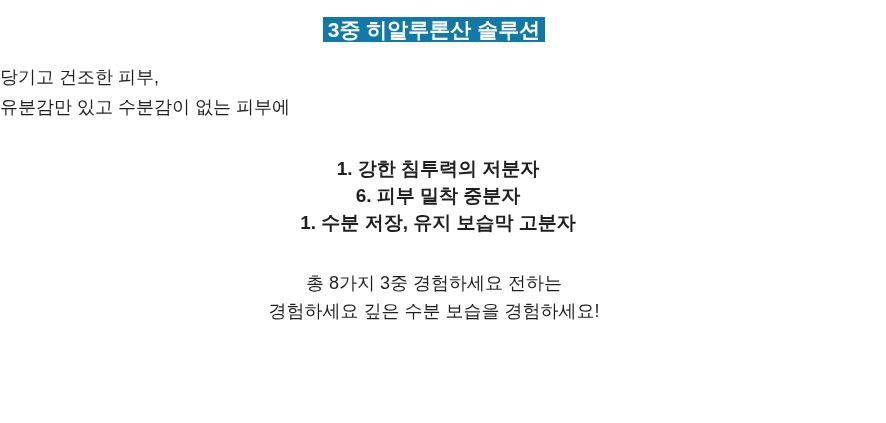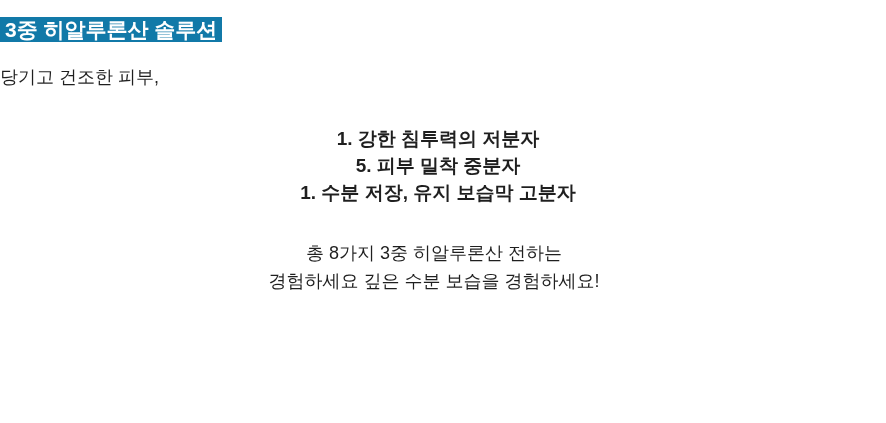--- a/index.html
+++ b/index.html
@@ -15,21 +15,21 @@
     font-family: "Liberation Sans", "DejaVu Sans", sans-serif;
     color: var(--text, #1f1f1f);
     overflow: hidden;
     box-sizing: border-box;
     
     padding-right: 18px;
   }
   .title-block {
     padding-top: 17px;
     display: flex;
-    flex-direction: row;
+    flex-direction: column;
     align-items: center;
     gap: 13px;
   }
   .hl {
     display: inline-block;
     background: var(--highlight, #1179a8);
     color: var(--title_text, #ffffff);
     font-weight: bold;
     font-size: 21px;
     line-height: 25px;
@@ -65,26 +65,27 @@
 <body>
 
 <div class="page">
 
   <header class="title-block">
     <span class="hl">3중 히알루론산 솔루션</span>
   </header>
 
   <p class="intro">
     <span class="line">당기고 건조한 피부,</span>
+    <span class="line">유분감만 있고 수분감이 없는 피부에</span>
   </p>
 
   <ol class="hyaluron-list">
     <li class="line">1. 강한 침투력의 저분자</li>
-    <li class="line">5. 피부 밀착 중분자</li>
+    <li class="line">6. 피부 밀착 중분자</li>
     <li class="line">1. 수분 저장, 유지 보습막 고분자</li>
   </ol>
 
   <p class="outro">
-    <span class="line">총 8가지 3중 히알루론산 전하는</span>
+    <span class="line">총 8가지 3중 경험하세요 전하는</span>
     <span class="line">경험하세요 깊은 수분 보습을 경험하세요!</span>
   </p>
 
 </div>
 
 </body></html>

